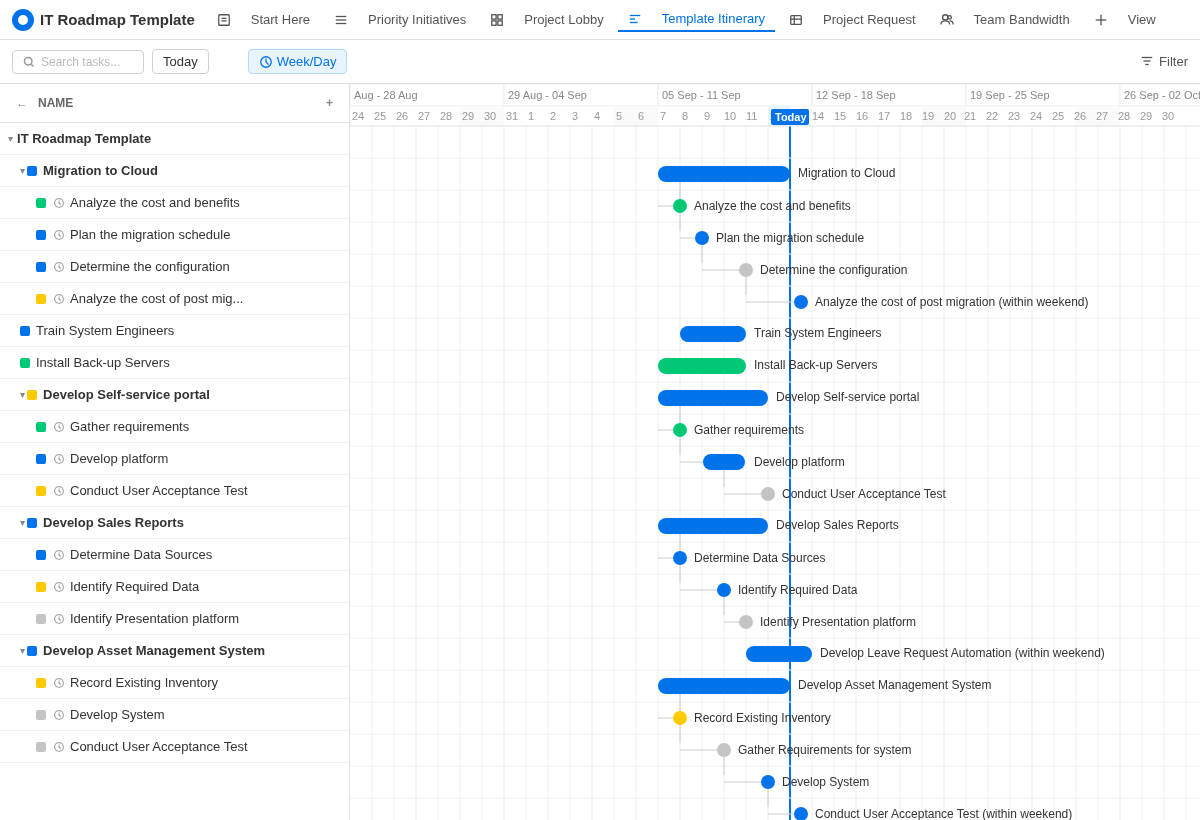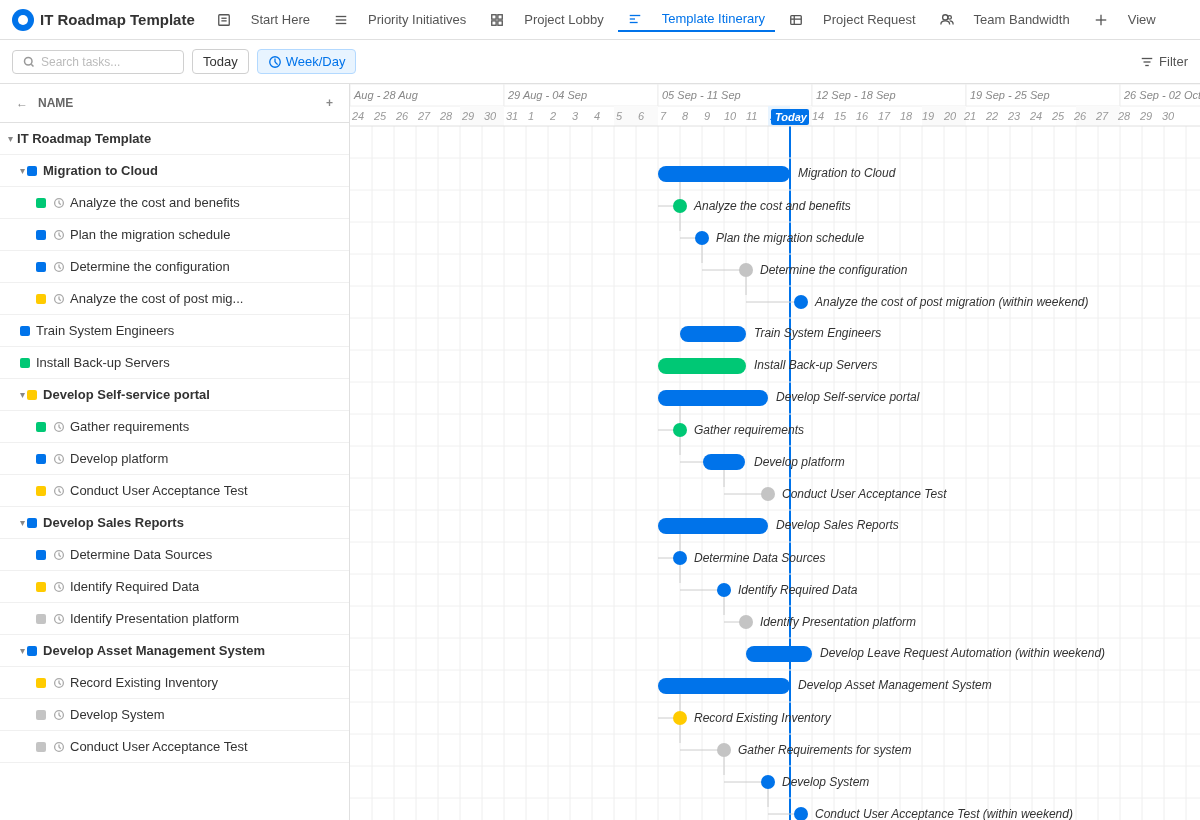--- a/index.html
+++ b/index.html
@@ -21,34 +21,34 @@
 
     
     .toolbar {
       display: flex; align-items: center; height: 44px;
       background: #fff; border-bottom: 1px solid #e0e0e0;
       padding: 0 12px; gap: 8px;
     }
     .search-box {
       display: flex; align-items: center; gap: 6px;
       border: 1px solid #d0d0d0; border-radius: 4px;
-      padding: 4px 10px; width: 172px; color: #999; font-size: 13px;
+      padding: 4px 10px; width: 132px; color: #999; font-size: 13px;
     }
     .today-btn {
       border: 1px solid #d0d0d0; border-radius: 4px;
       padding: 4px 10px; cursor: pointer; font-size: 13px; color: #333;
       background: #fff;
     }
     .week-btn {
       display: flex; align-items: center; gap: 4px;
       background: #e8f4ff; border: 1px solid #b3d9ff; border-radius: 4px;
-      padding: 4px 10px; cursor: pointer; font-size: 13px; color: #0073ea;
+      padding: 4px 10px; cursor: pointer; font-size: 13px; color: #0073ea; margin-left: 31px;
     }
     .filter-btn {
-      margin-left: auto; display: flex; align-items: center; gap: 5px;
+      margin-left: auto; display: flex; align-items: flex-start; gap: 5px;
       cursor: pointer; color: #555; font-size: 13px;
     }
 
     
     .main-container { display: flex; height: calc(820px - 84px); overflow: hidden; }
 
     
     .left-panel {
       width: 350px; min-width: 350px; border-right: 1px solid #e0e0e0;
       overflow-y: auto; overflow-x: hidden;
@@ -66,21 +66,21 @@
     .task-indent-0 { padding-left: 8px; }
     .task-indent-1 { padding-left: 20px; }
     .task-indent-2 { padding-left: 36px; }
     .color-dot { width: 10px; height: 10px; border-radius: 2px; flex-shrink: 0; margin-right: 6px; }
     .task-icon { width: 14px; height: 14px; color: #aaa; margin-right: 4px; flex-shrink: 0; }
     .task-name { font-size: 13px; color: #333; overflow: hidden; text-overflow: ellipsis; white-space: nowrap; }
     .task-name.bold { font-weight: 600; }
     .task-name.parent { font-weight: 600; }
 
     
-    .gantt-area { flex: 1; overflow-x: auto; overflow-y: auto; position: relative; font-style: italic; }
+    .gantt-area { flex: 1; overflow-x: auto; overflow-y: auto; position: relative; }
 
     .back-arrow { cursor: pointer; color: #888; padding: 4px; }
     .add-btn { cursor: pointer; color: #888; padding: 4px; }
 
     
     ::-webkit-scrollbar { width: 6px; height: 6px; }
     ::-webkit-scrollbar-track { background: #f1f1f1; }
     ::-webkit-scrollbar-thumb { background: #ccc; border-radius: 3px; }
   </style>
 </head>

